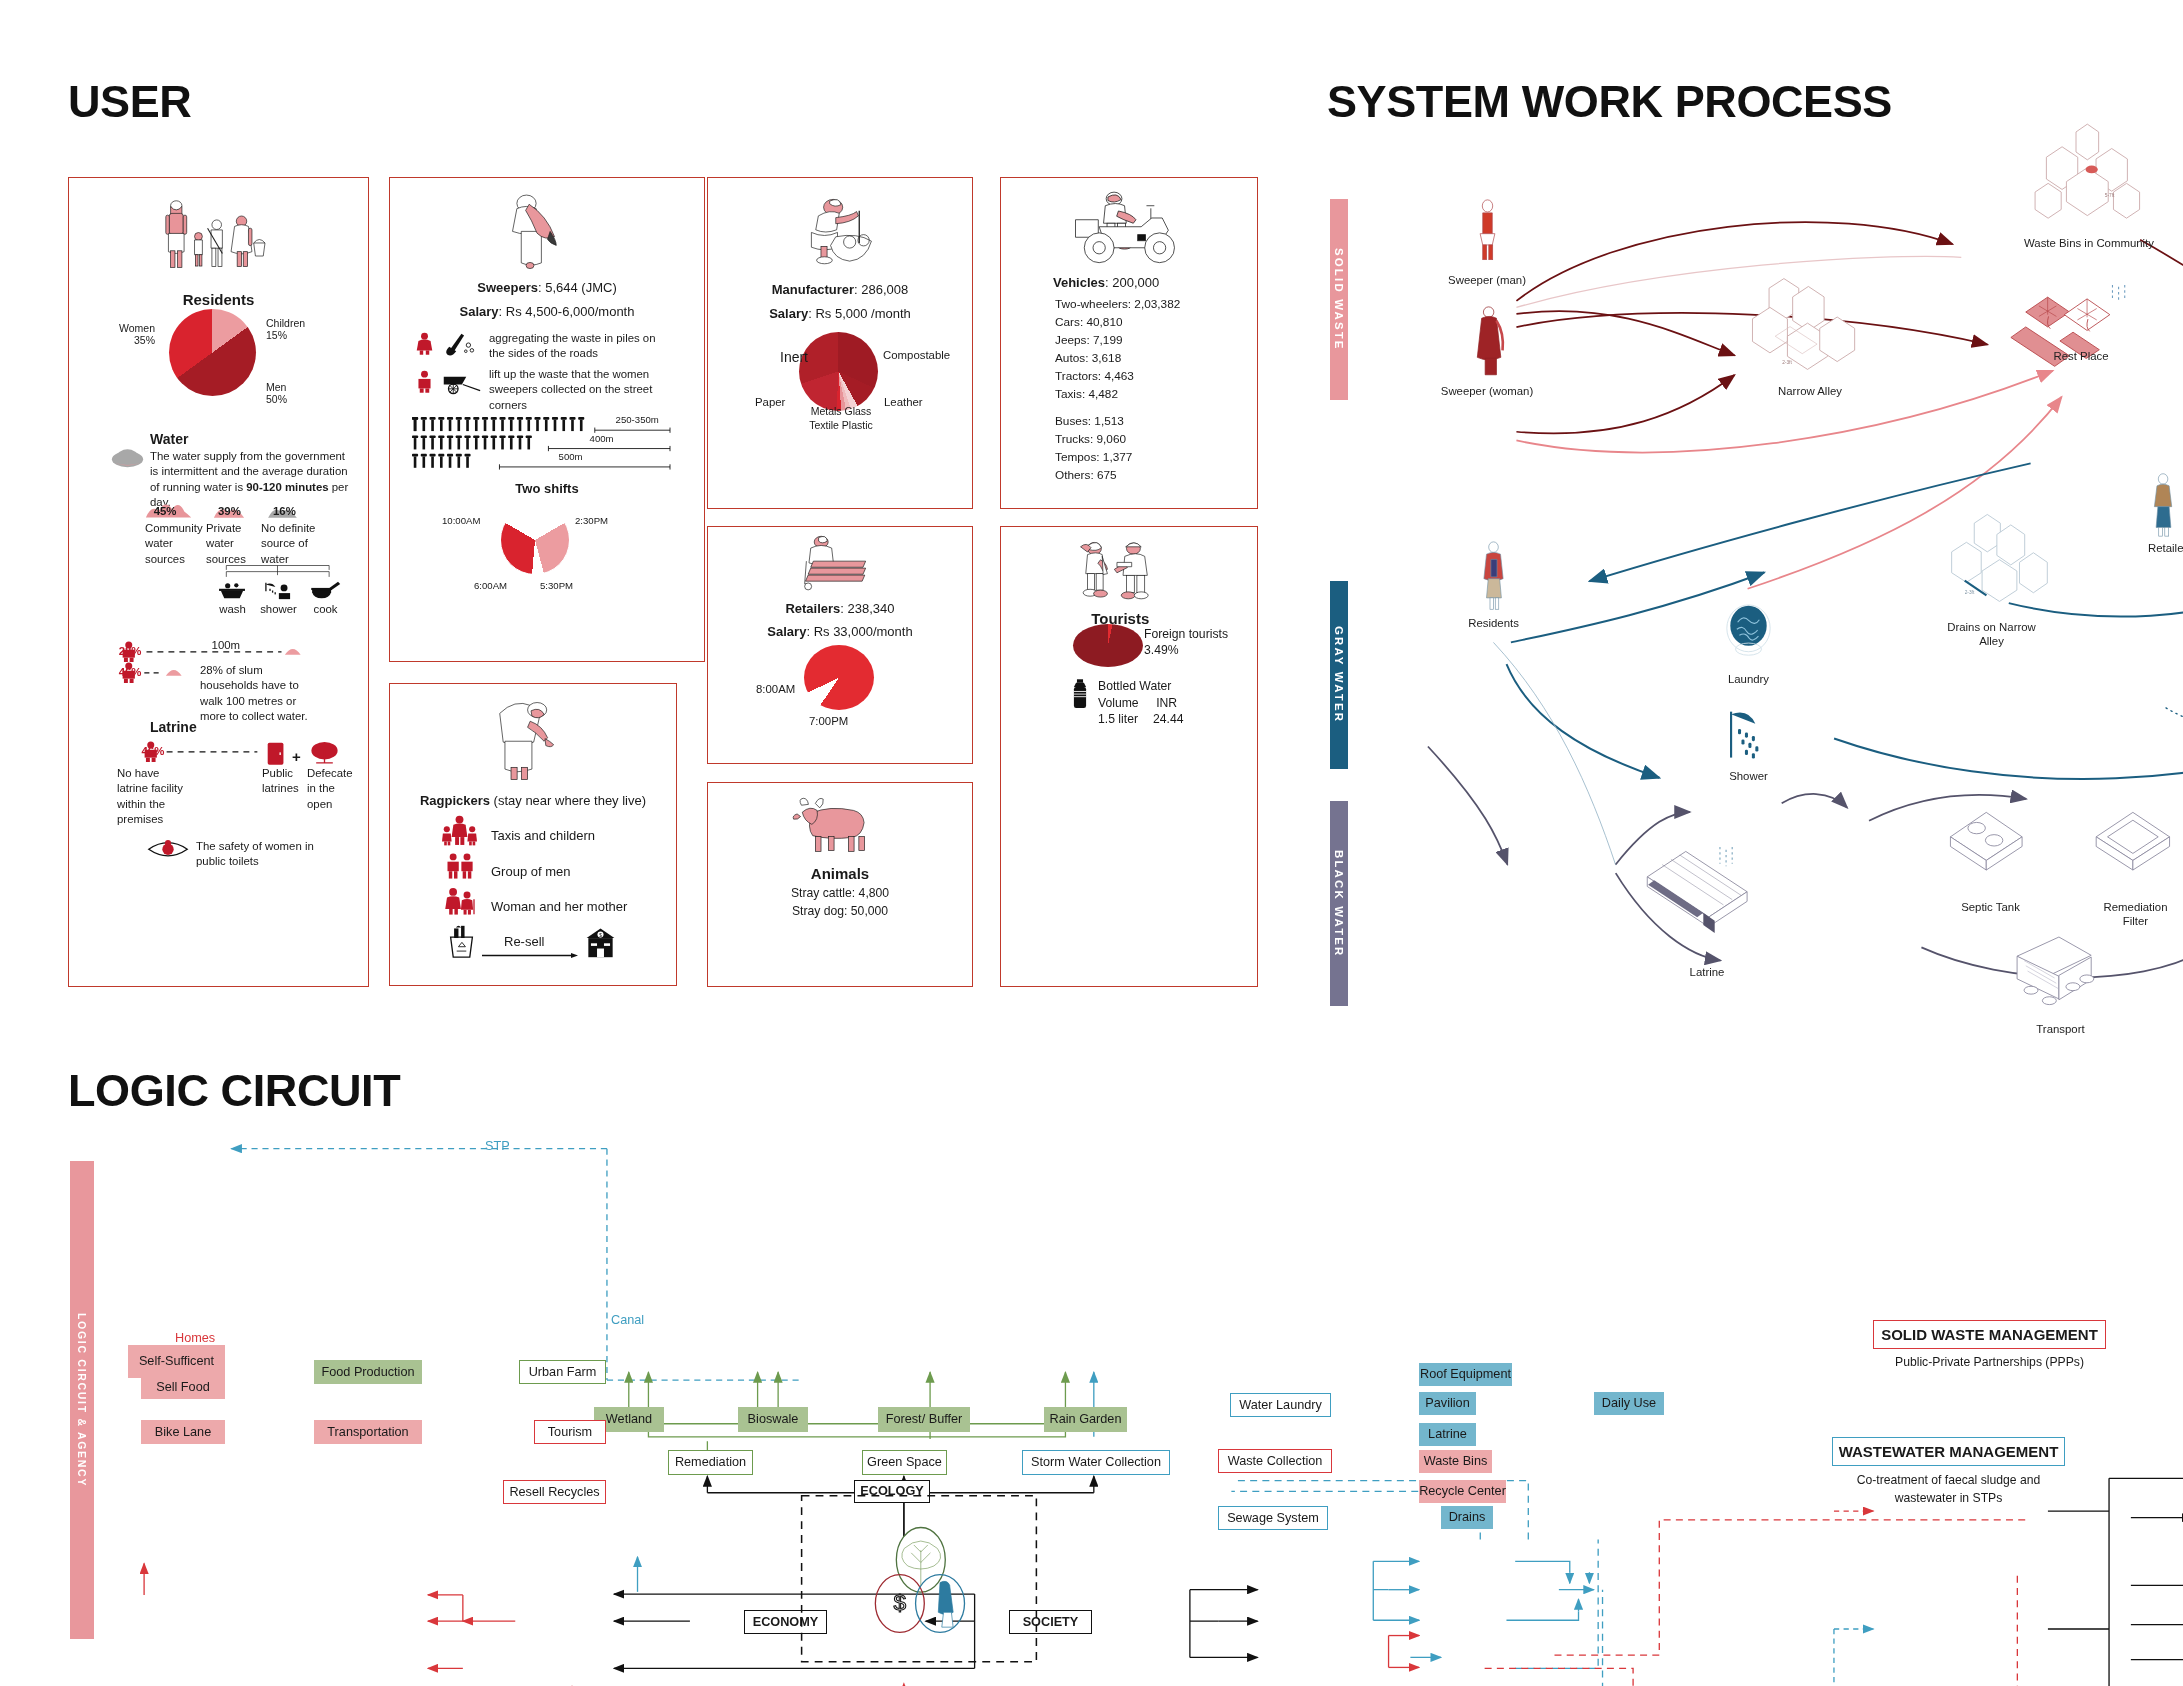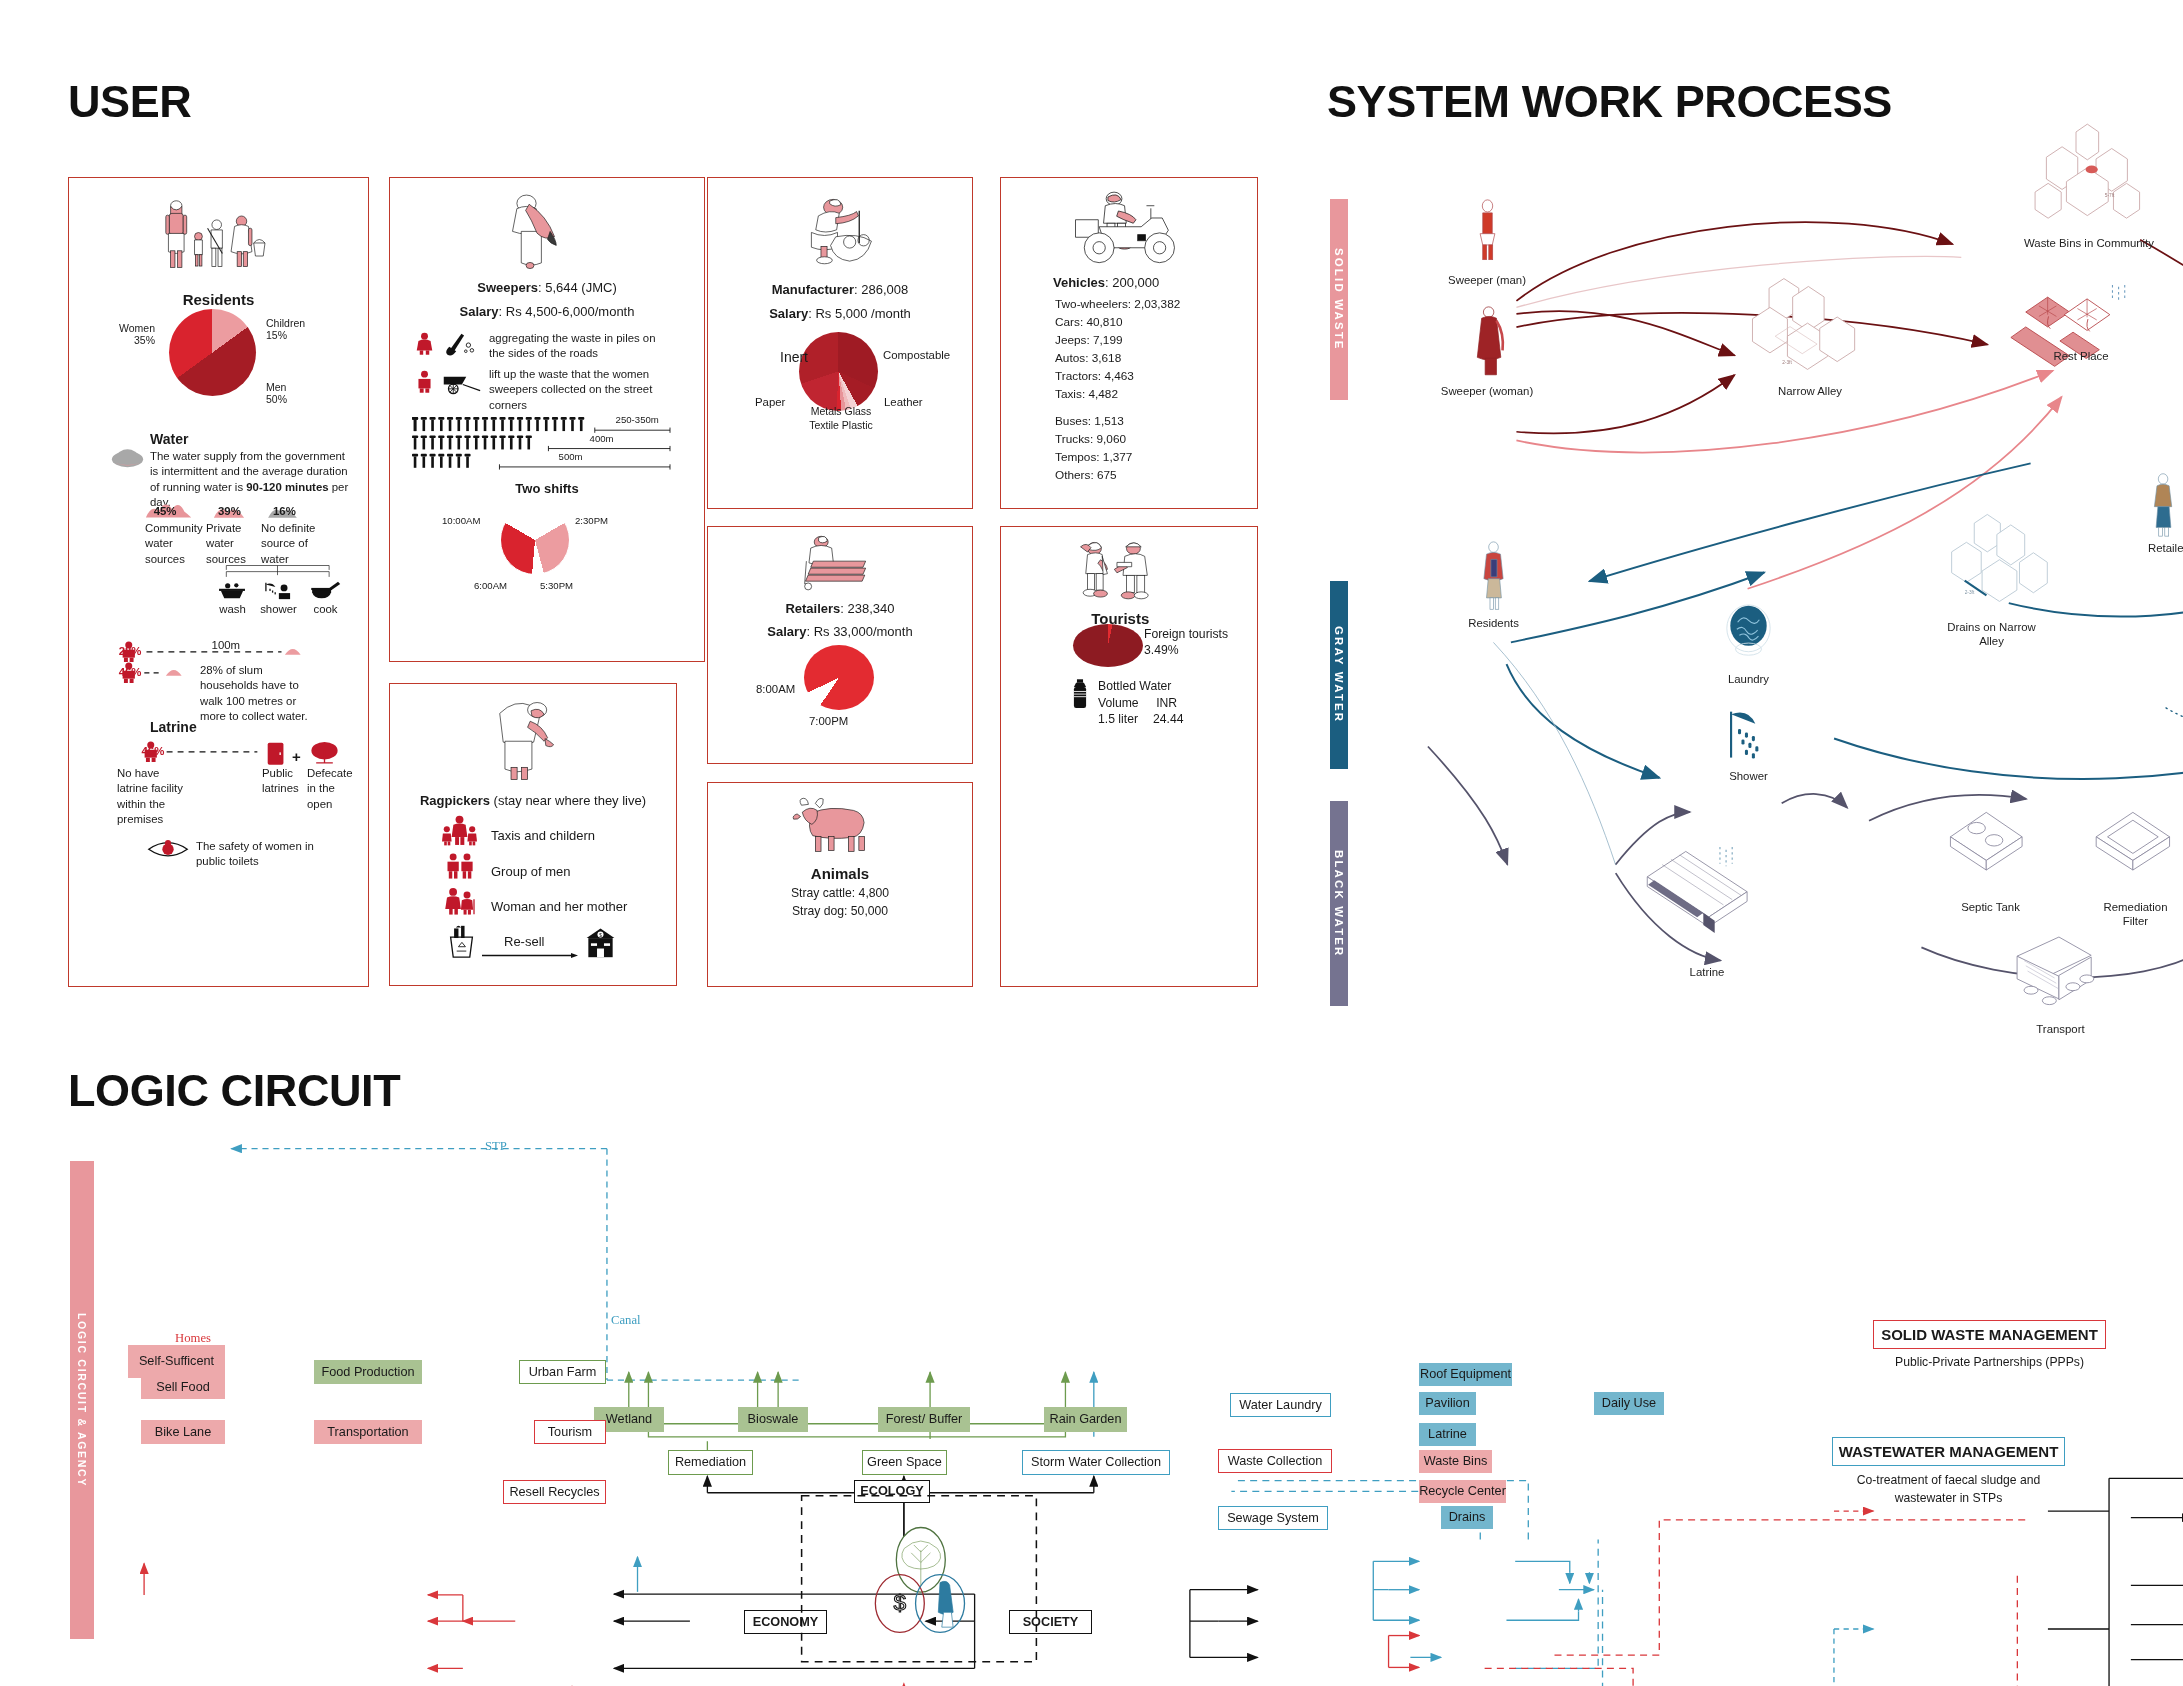--- a/index.html
+++ b/index.html
@@ -43,21 +43,21 @@
     font-size:12.7px; text-align:center; line-height:1.15; padding:0.9px 3.5px;
     white-space:nowrap;
   }
   .lbox.pinkfill{background:#eda9ab; border:none;}
   .lbox.greenfill{background:#a9c292; border:none;}
   .lbox.bluefill{background:#73b6cd; border:none;}
   .lbox.redline{border:0.9px solid #d9373b; background:#fff;}
   .lbox.greenline{border:0.9px solid #6d9b4e; background:#fff;}
   .lbox.blueline{border:0.9px solid #3f9ec1; background:#fff;}
   .lbox.blackline{border:0.9px solid #111; background:#fff; font-weight:bold;}
-  .ltext{position:absolute; font-size:12.7px; white-space:nowrap;font-family:Liberation Serif, serif;}
+  .ltext{position:absolute; font-size:12.7px; white-space:nowrap;}
   svg{ position:absolute; overflow:visible; }
 </style>
 </head>
 <body>
 
 <div class="sec-title" style="left:68px; top:76px;">USER</div>
 
 <div class="card" style="left:68px; top:177px; width:301px; height:810px;">
 
   <svg style="left:87px; top:17.5px; width:131px;height:87px;" viewBox="0 0 300 200">

